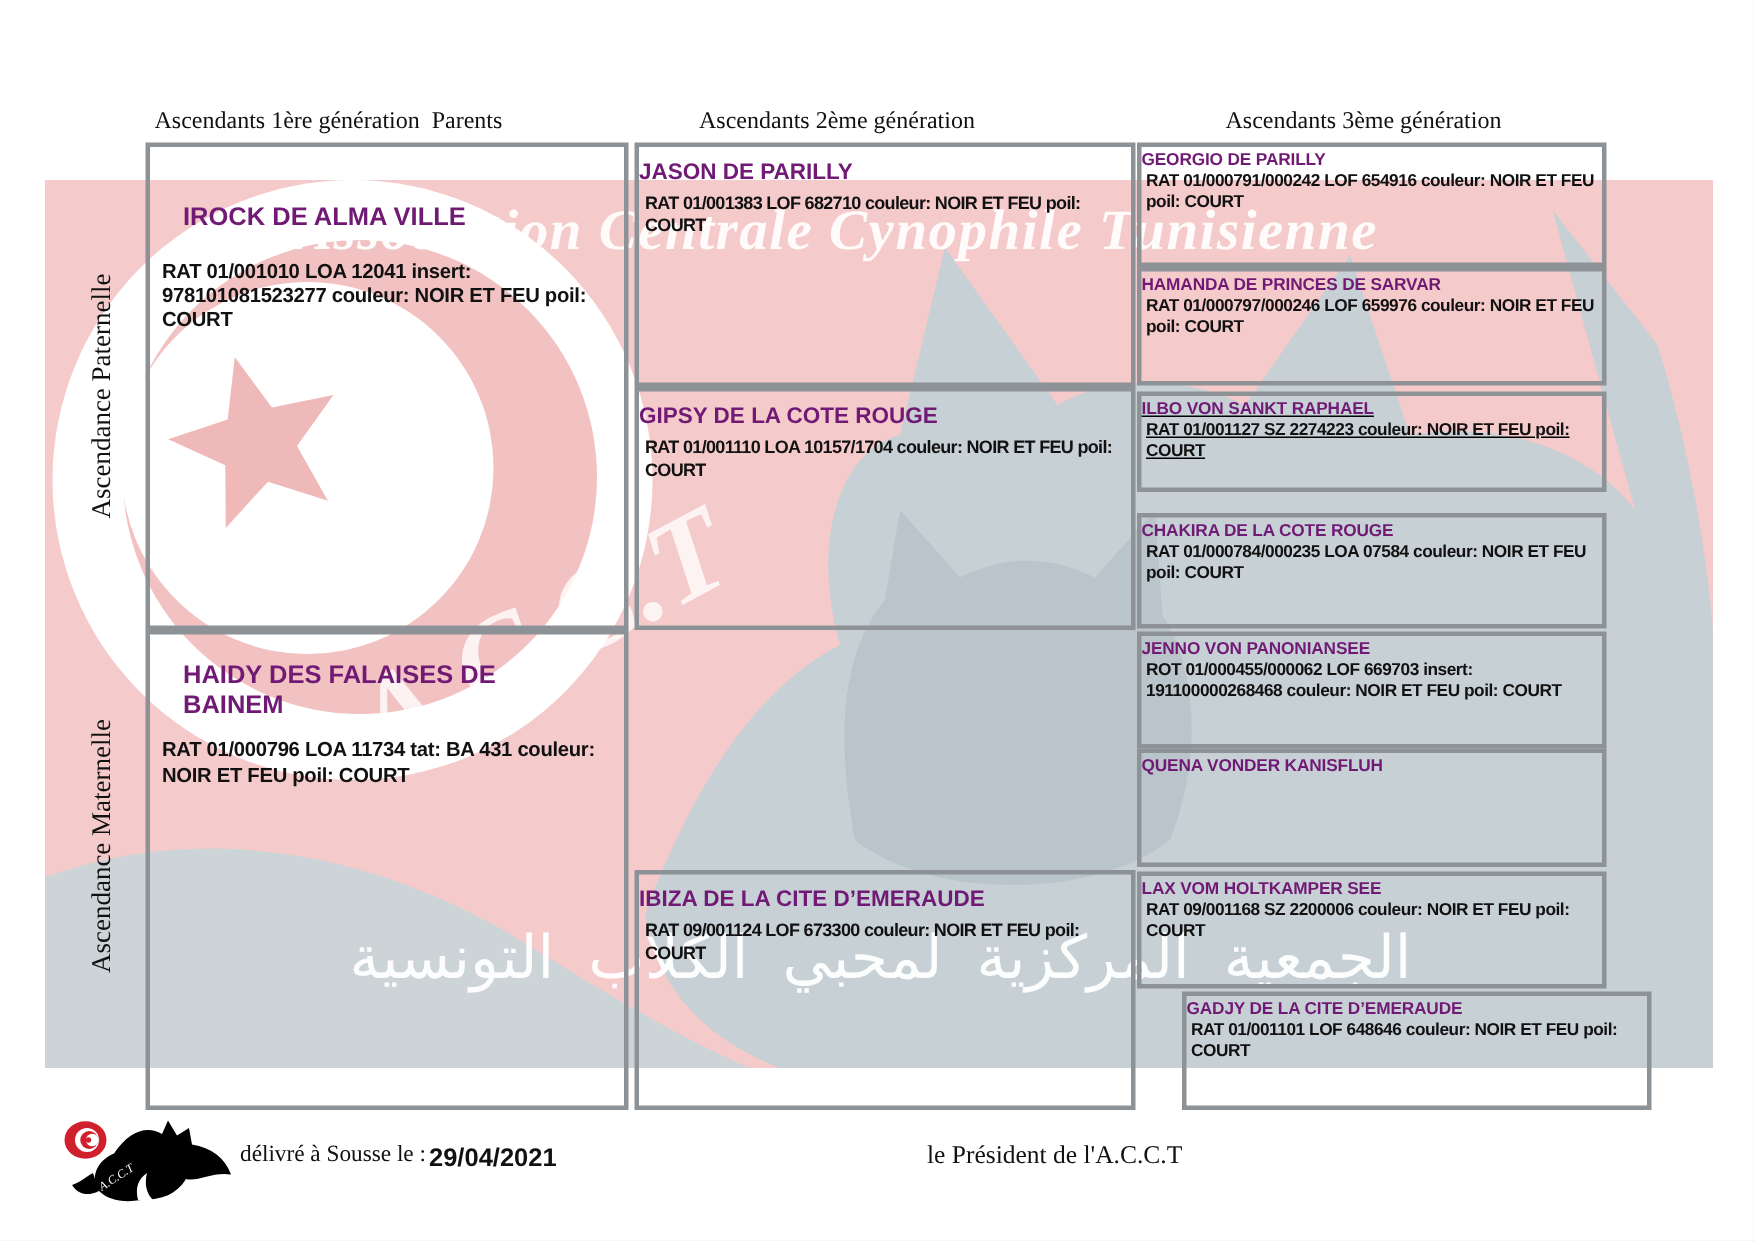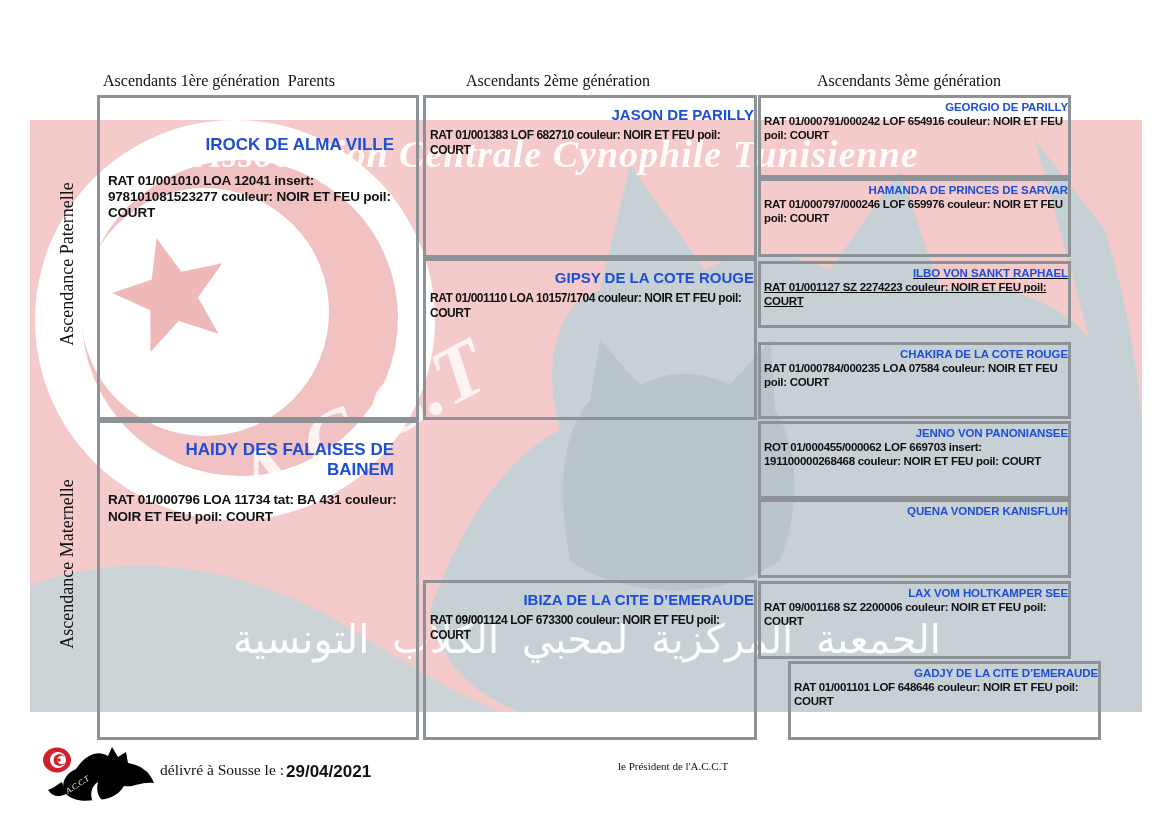--- a/index.html
+++ b/index.html
@@ -11,39 +11,39 @@
   #wm-latin{left:196px;top:132px;font-family:"Liberation Serif",serif;
             font-style:italic;font-weight:bold;font-size:38px;white-space:nowrap;letter-spacing:1px;}
   #wm-acct{left:244px;top:428px;font-family:"Liberation Serif",serif;font-style:italic;
            font-weight:bold;font-size:80px;transform:rotate(-28deg);transform-origin:10% 60%;
            color:rgba(255,255,255,0.78);white-space:nowrap;}
   #wm-arabic{left:112px;top:616px;width:950px;font-family:"DejaVu Sans",sans-serif;
              font-size:40px;direction:rtl;text-align:center;word-spacing:10px;
              color:rgba(255,255,255,0.95);}
   
   .box{position:absolute;box-sizing:border-box;border:3px solid #8d9296;background:transparent;z-index:2;}
-  .box .name{font-family:"Liberation Sans",sans-serif;font-weight:bold;text-align:right;
-             color:#1d4ed8;line-height:1.15;}
+  .box .name{font-family:"Liberation Sans",sans-serif;font-weight:bold;text-align:left;
+             color:#701a75;line-height:1.15;}
   .box .details{font-family:"Liberation Sans",sans-serif;font-weight:bold;text-align:left;
                 color:#111;line-height:1.22;}
   .g1 .name{font-size:17px;max-width:272px;margin:13px auto;}
   .g1 .details{font-size:13.5px;padding:0 8px;letter-spacing:-0.2px;}
   .g2 .name{font-size:15px;padding-top:8px;}
   .g2 .details{font-size:12px;padding:5px 4px 0 4px;letter-spacing:-0.45px;}
   .g3 .name{font-size:11.5px;padding-top:3px;letter-spacing:-0.1px;}
   .g3 .details{font-size:11.5px;padding:0 3px;letter-spacing:-0.3px;}
   
   .col-header{position:absolute;top:72px;font-size:16px;color:#111;white-space:pre;z-index:3;}
   .side-label{position:absolute;width:240px;height:22px;text-align:center;font-size:18px;color:#111;
               transform:rotate(-90deg);z-index:3;}
   
   .ft{position:absolute;z-index:3;color:#111;}
   #ft-issued{left:160px;top:761px;font-size:15.5px;}
   #ft-date{left:286px;top:762px;font-family:"Liberation Sans",sans-serif;font-weight:bold;font-size:17px;}
-  #ft-president{left:618px;top:760px;font-size:11px;}
+  #ft-president{left:618px;top:760px;font-size:17px;}
   #ft-logo{left:38px;top:742px;}
 </style>
 </head>
 <body>
 
 <div id="page">
 
   <svg id="wm-svg" width="1169" height="827" viewBox="0 0 1169 827">
     <defs>
       <clipPath id="wmclip">

